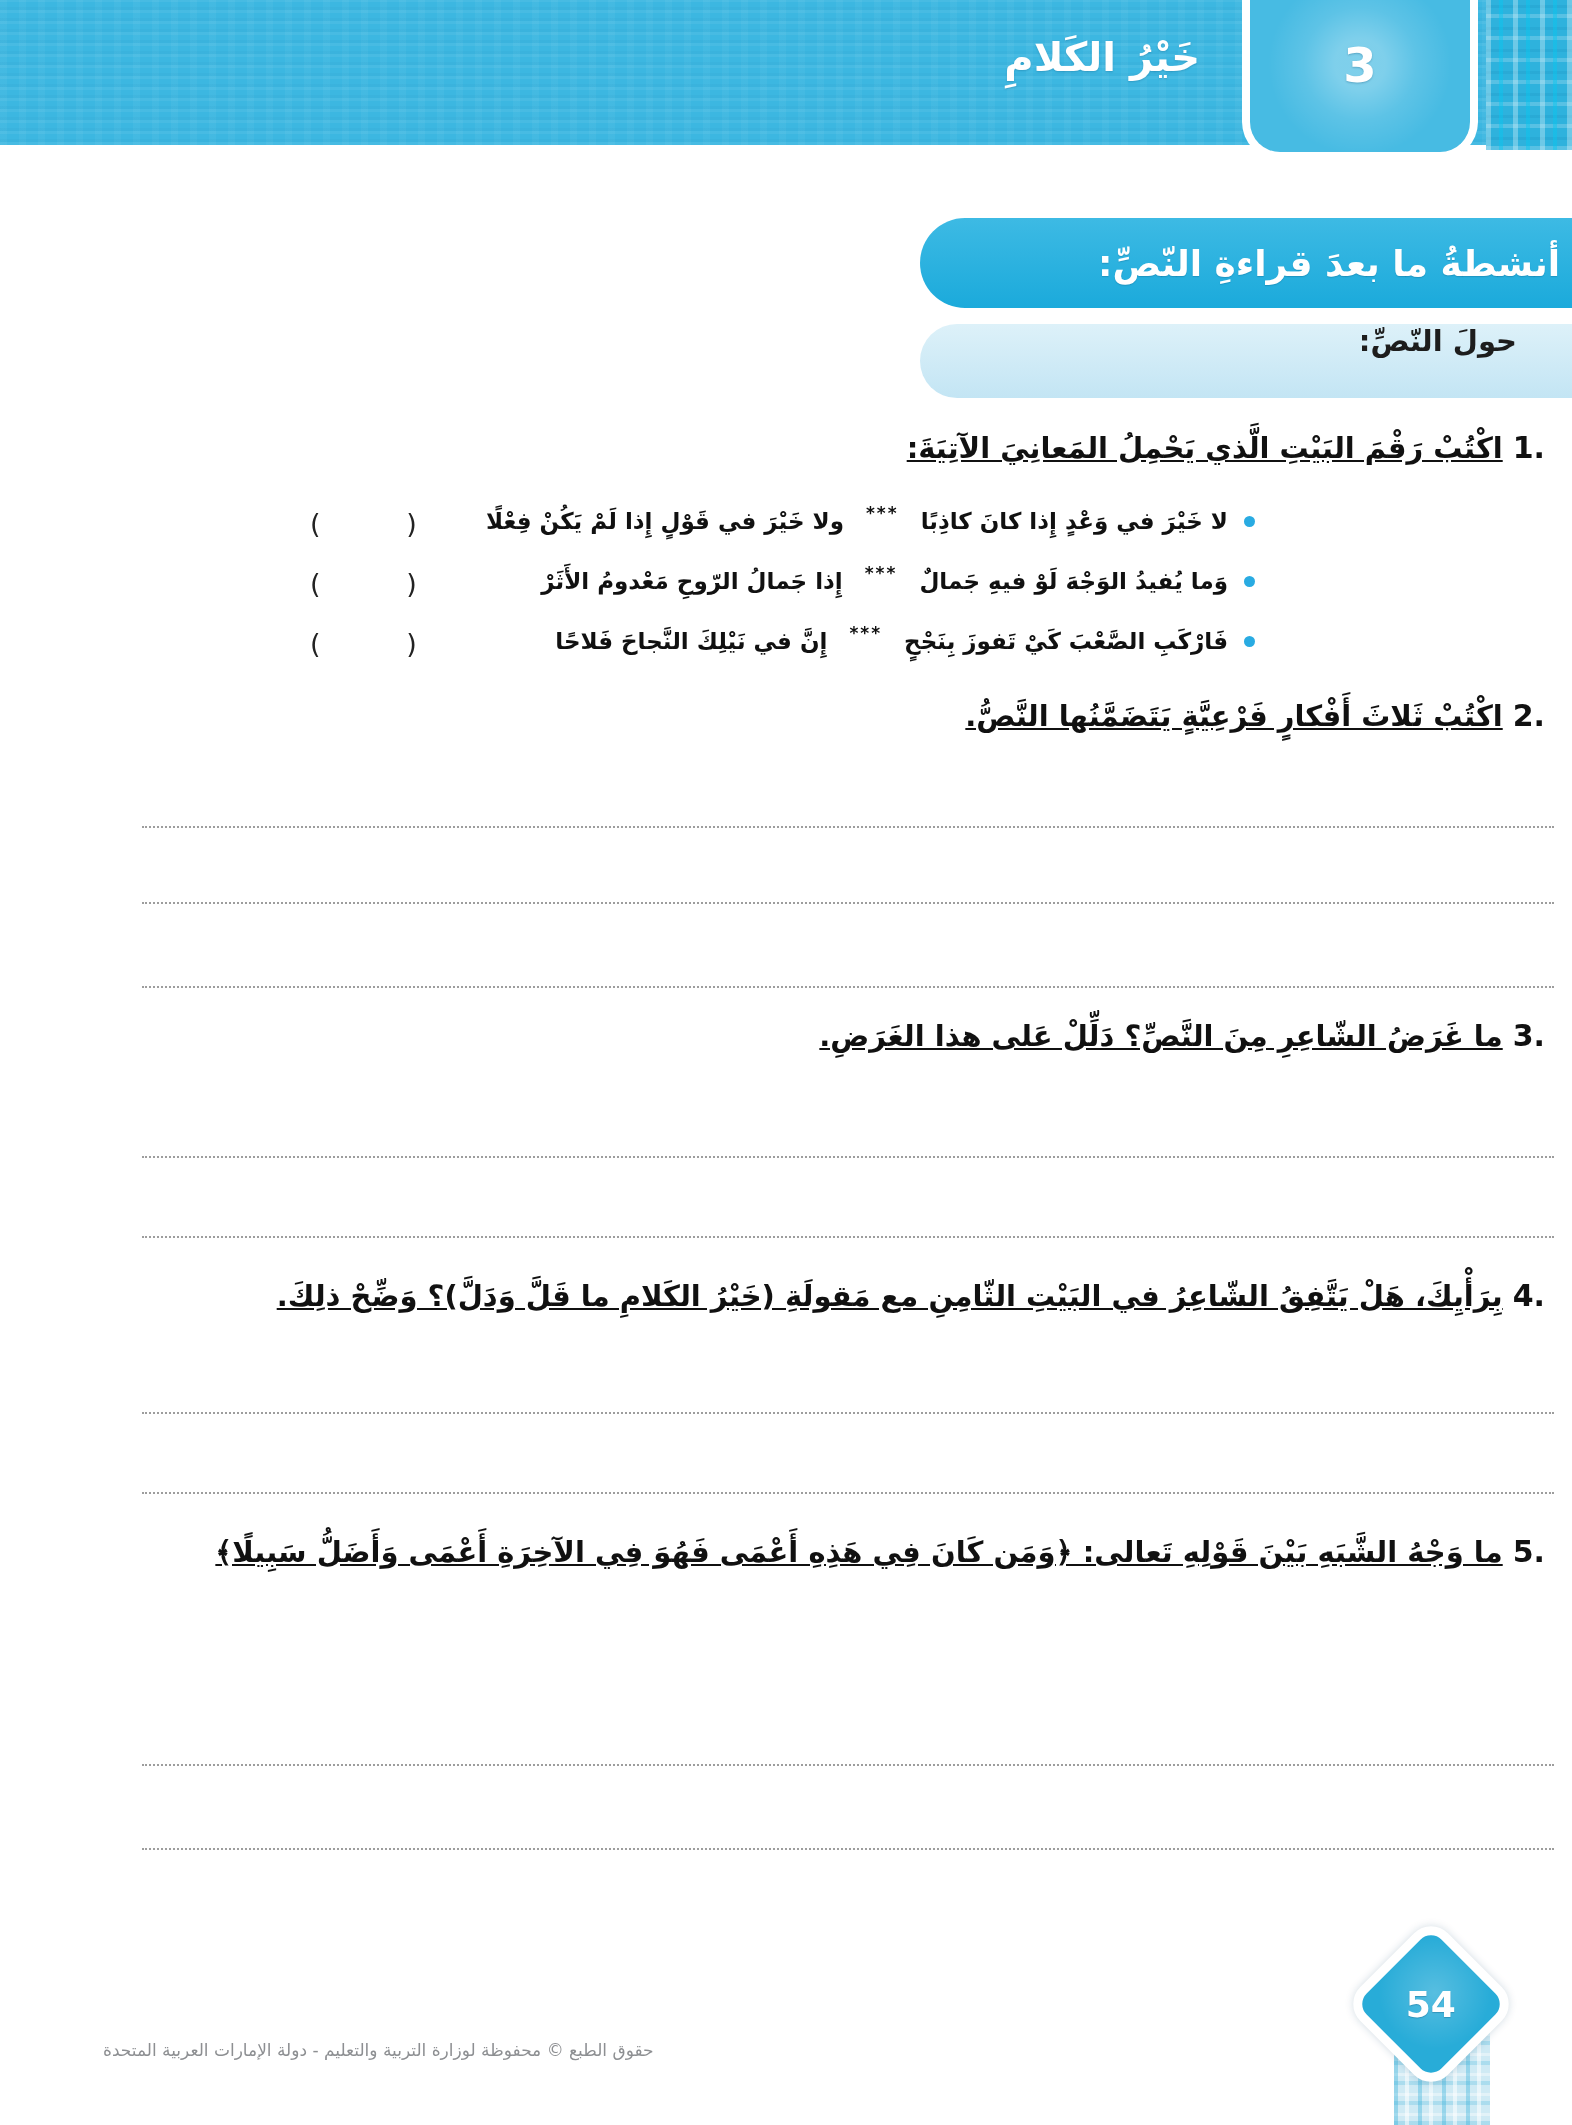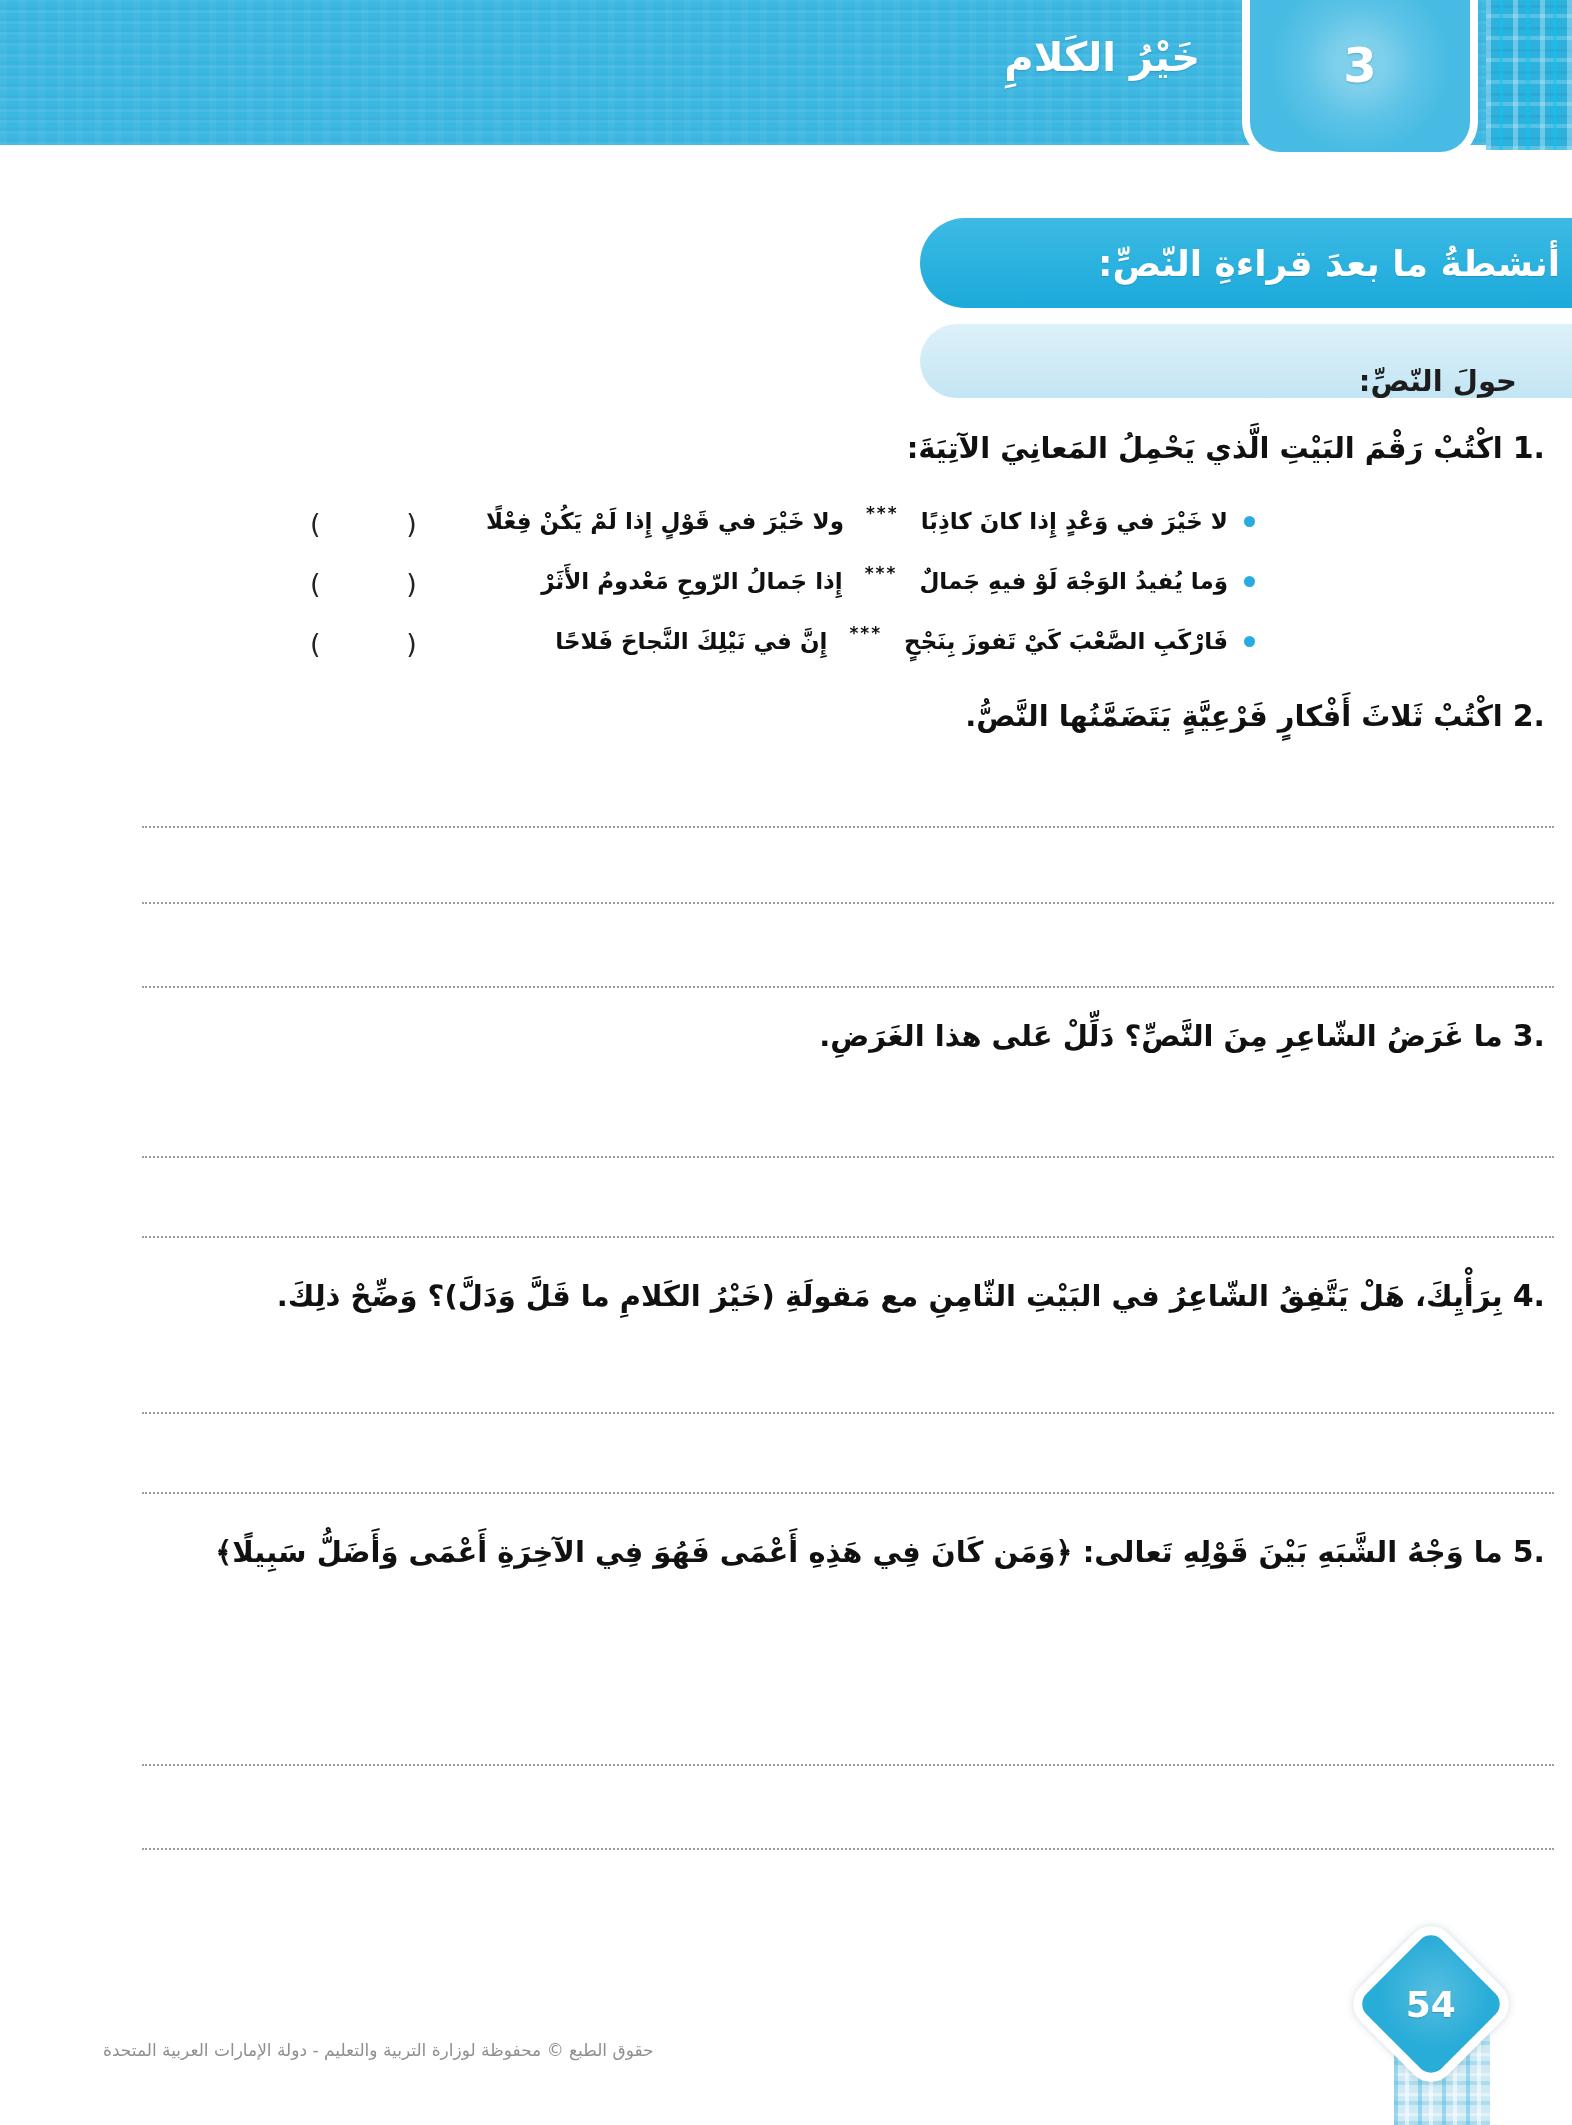--- a/index.html
+++ b/index.html
@@ -54,34 +54,34 @@
   }
   .banner-activities .label{
     color:#ffffff; font-size:36px; font-weight:bold;
     padding-right:12px; white-space:nowrap; direction:rtl;
     text-shadow:0 1px 1px rgba(0,70,110,.25);
   }
   .banner-about{
     position:absolute; left:920px; top:324px; width:652px; height:74px;
     border-radius:37px 0 0 37px;
     background:linear-gradient(#ddf1f9, #c3e5f4);
-    display:flex; align-items:flex-end; justify-content:flex-start;
+    display:flex; align-items:flex-start; justify-content:flex-start;
     direction:rtl;
   }
   .banner-about .label{
     color:#1d1d1d; font-size:29px; font-weight:bold;
     padding-right:55px; white-space:nowrap; direction:rtl;
   }
   
   .qline{
     position:absolute; display:flex; direction:rtl; align-items:baseline;
     gap:10px; color:#111; font-weight:bold; white-space:nowrap;
   }
   .qline .qnum{font-size:30px;}
-  .qline .qtext{font-size:29px;}
+  .qline .qtext{font-size:29px;text-decoration:underline;}
   .bullet-row{
     position:absolute; right:317px; display:flex; direction:rtl;
     align-items:center; gap:16px; white-space:nowrap;
     color:#111; font-weight:bold; font-size:23px;
   }
   .bullet-dot{
     width:11px; height:11px; border-radius:50%;
     background:#29abe2; flex:0 0 auto;
   }
   .bullet-row .sep{font-size:17px; letter-spacing:2px; position:relative; top:-8px; padding:0 6px;}

